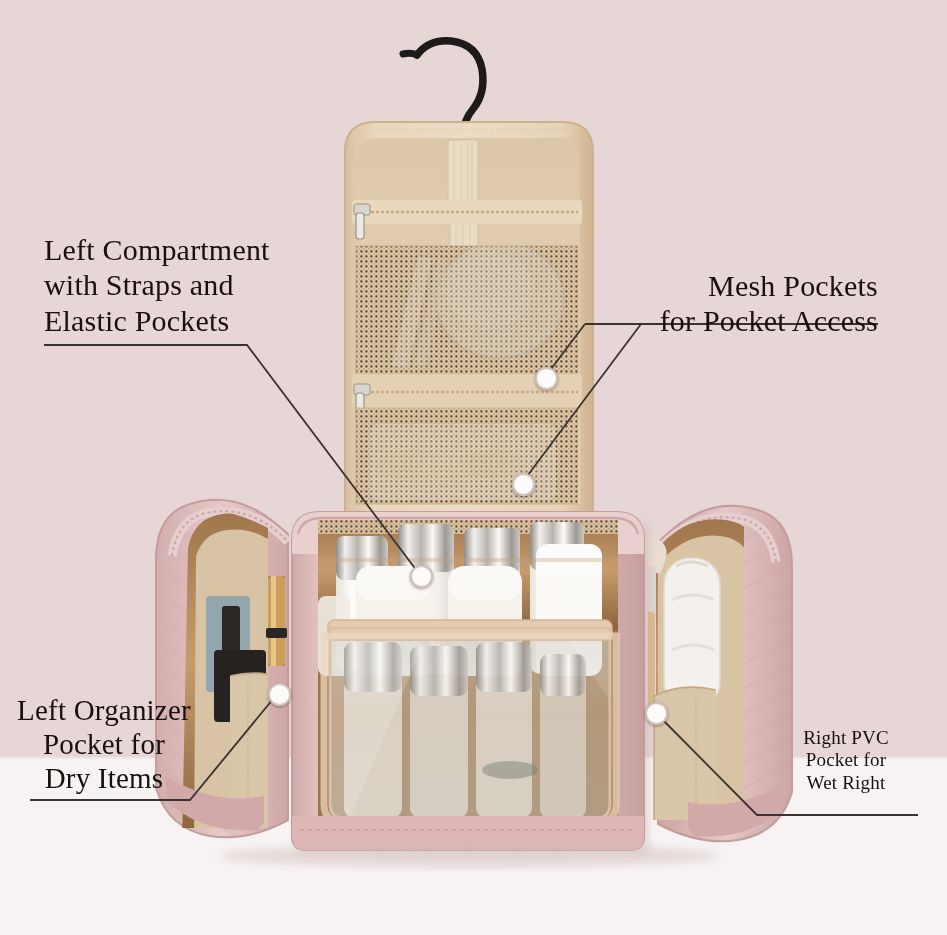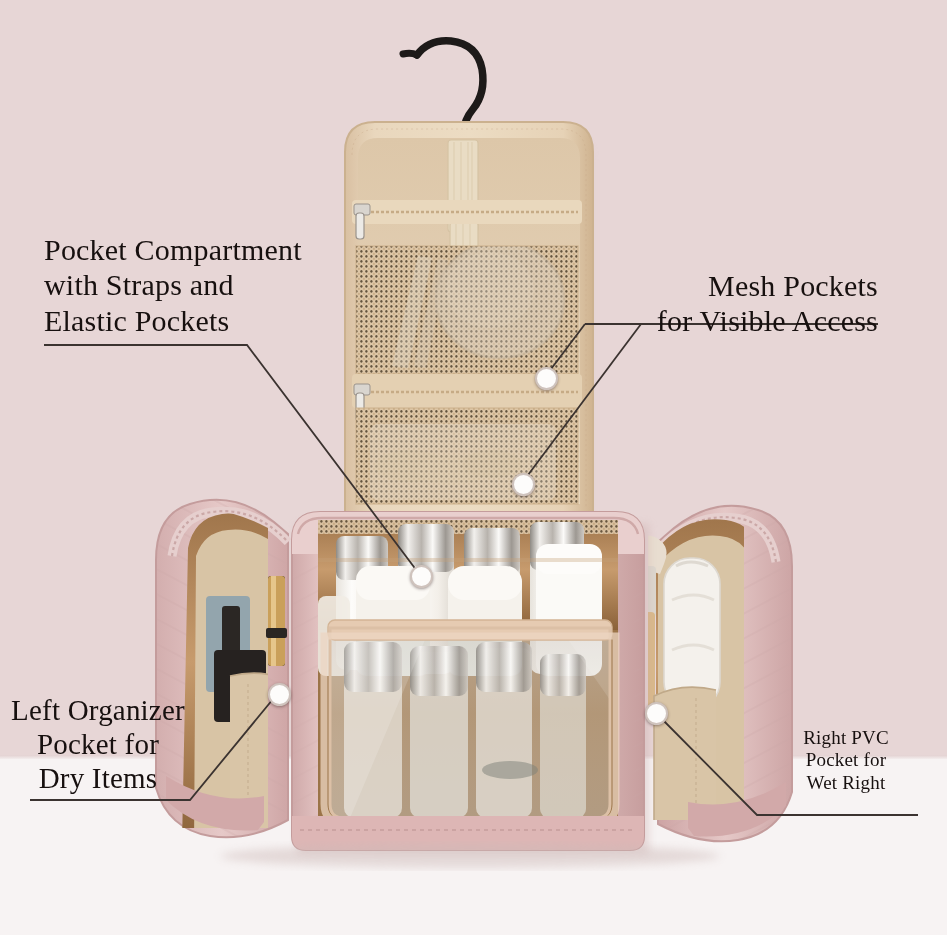--- a/index.html
+++ b/index.html
@@ -15,21 +15,21 @@
   .bg-bot{position:absolute;left:0;top:757px;width:947px;height:178px;background:#f7f3f3;}
   .bg-seam{position:absolute;left:0;top:755px;width:947px;height:4px;
     background:linear-gradient(to bottom,#e3d1d1,#f3eded);}
 
   
   .callout{position:absolute;color:#17100f;line-height:1.18;
     font-family:"Liberation Serif", serif;letter-spacing:.2px;}
   .callout .ln{display:block;white-space:nowrap;}
   #c-large{left:44px;top:232px;font-size:30px;text-align:left;}
   #c-mesh{left:560px;top:248px;width:318px;font-size:30px;text-align:right;margin-top:20px;}
-  #c-left{left:0;top:693px;width:196px;font-size:29px;text-align:center;}
+  #c-left{left:6px;top:693px;width:196px;font-size:29px;text-align:center;}
   #c-right{left:748px;top:727px;width:196px;font-size:19px;text-align:center;}
 
   
   #leaders{position:absolute;left:0;top:0;width:947px;height:935px;pointer-events:none;}
 
   
   #product{position:absolute;left:0;top:0;width:947px;height:935px;}
 
   .dot{position:absolute;width:19px;height:19px;border-radius:50%;
     background:#fdfcfb;border:2.5px solid #cfc3bd;
@@ -389,28 +389,28 @@
     </g>
   </svg>
 
   <div class="dot" style="left:410px;top:565px"></div>
   <div class="dot" style="left:535px;top:367px"></div>
   <div class="dot" style="left:512px;top:473px"></div>
   <div class="dot" style="left:268px;top:683px"></div>
   <div class="dot" style="left:645px;top:702px"></div>
 
   <div class="callout" id="c-large">
-    <span class="ln">Pocket Compartment</span>
+    <span class="ln">Left Compartment</span>
     <span class="ln">with Straps and</span>
     <span class="ln">Elastic Pockets</span>
   </div>
 
   <div class="callout" id="c-mesh">
     <span class="ln">Mesh Pockets</span>
-    <span class="ln">for Visible Access</span>
+    <span class="ln">for Pocket Access</span>
   </div>
 
   <div class="callout" id="c-left">
     <span class="ln">Left Organizer</span>
     <span class="ln">Pocket for</span>
     <span class="ln">Dry Items</span>
   </div>
 
   <div class="callout" id="c-right">
     <span class="ln">Right PVC</span>

